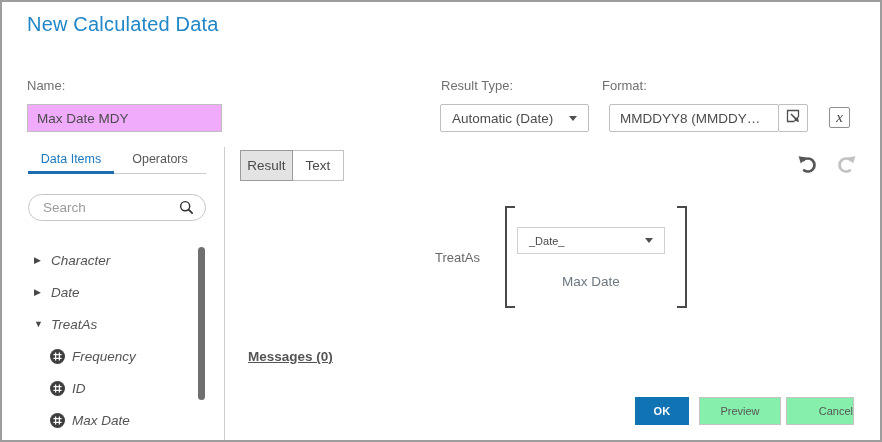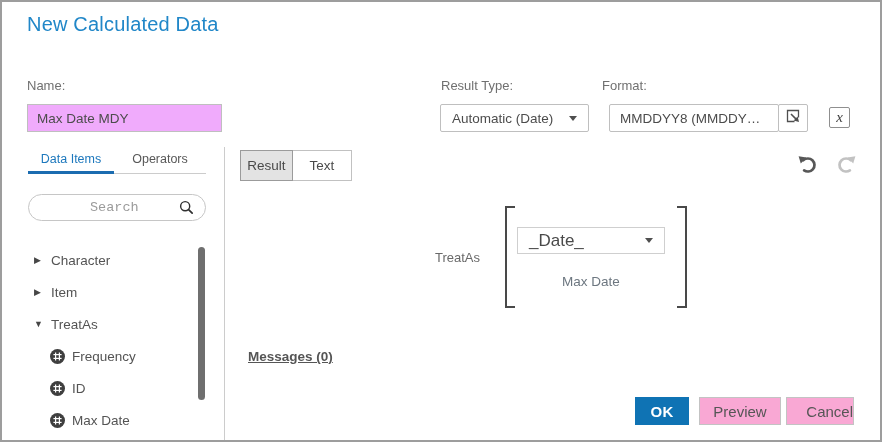--- a/index.html
+++ b/index.html
@@ -29,44 +29,44 @@
     display:flex; align-items:center; justify-content:center;
     font-family:"Liberation Serif", serif; font-style:italic; font-size:15px; color:#3f3f3f; background:#fff;}
   .divider{ width:1px; background:#ccc; }
   .tab{ font-size:12.5px; text-align:center; padding-bottom:10px; cursor:pointer; }
   .tab.active{ color:#1d78bd; }
   .tab.inactive{ color:#585858; }
   .tabline{ height:1px; background:#ccc; }
   .tabline-active{ height:3px; background:#1b6cb0; }
   .search{ width:178px; height:27px; border:1px solid #c6c6c6; border-radius:14px;
     display:flex; align-items:center; padding:0 10px 0 14px; background:#fff;}
-  .search input{ border:none; outline:none; flex:1; font-family:Liberation Mono, monospace;
-    font-size:13.5px; color:#be185d; background:transparent; min-width:0;margin-left:47px;}
+  .search input{ border:none; outline:none; flex:1; font-family:Liberation Sans, sans-serif;
+    font-size:13.5px; color:#be185d; background:transparent; min-width:0;}
   .search input::placeholder{ color:#9b9b9b; }
   .tree-row{ position:absolute; left:26px; width:165px; height:32px; display:flex; align-items:center; cursor:pointer;}
   .tw{ width:10px; font-size:9px; color:#464646; margin-left:6px; }
-  .tree-label{ font-size:13.5px; color:#545454; margin-left:7px; }
+  .tree-label{ font-size:13.5px; color:#545454; margin-left:7px;font-style:italic; }
   .measure-ico{ margin-left:22px; display:flex; }
   .scrollthumb{ width:7px; border-radius:3.5px; background:#6f6f6f; }
   .segbtn{ height:31px; display:flex; align-items:center; justify-content:center;
     font-size:13.5px; color:#4a4a4a; cursor:pointer; }
   .segbtn.sel{ background:#e3e3e3; border:1px solid #9b9b9b; z-index:2; }
   .segbtn.unsel{ background:#fff; border:1px solid #c1c1c1; }
   .icobtn{ background:transparent; border:none; cursor:pointer; display:flex; }
   .bracket-l{ width:10px; border-left:2px solid #494949; border-top:2px solid #494949; border-bottom:2px solid #494949;}
   .bracket-r{ width:10px; border-right:2px solid #494949; border-top:2px solid #494949; border-bottom:2px solid #494949;}
   .expr-op{ font-size:13px; color:#696969; }
   .expr-dd{ width:148px; height:27px; border:1px solid #cfcfcf; background:#fff; display:flex;
-    align-items:center; justify-content:space-between; padding:0 11px; font-size:17px; color:#4a4a4a; cursor:pointer;}
+    align-items:center; justify-content:space-between; padding:0 11px; font-size:11px; color:#4a4a4a; cursor:pointer;}
   .expr-operand{ width:148px; text-align:center; font-size:13.5px; color:#6d7780; }
   .messages{ font-size:13.5px; font-weight:bold; color:#555; }
-  .btn{ height:28px; border-radius:0; font-family:"Liberation Sans", sans-serif; font-size:15px;
+  .btn{ height:28px; border-radius:0; font-family:"Liberation Sans", sans-serif; font-size:11px;
     display:flex; align-items:center; justify-content:center; cursor:pointer; }
   .btn-primary{ background:#0f73b4; border:1px solid #0f73b4; color:#fff; font-weight:bold; letter-spacing:.3px;}
-  .btn-sec{ background:#f9a8d4; border:1px solid #c3c3c3; color:#565656; }
+  .btn-sec{ background:#86efac; border:1px solid #c3c3c3; color:#565656; }
 </style>
 </head>
 <body>
 
 <div class="dialog">
 
   <div class="abs title">New Calculated Data</div>
 
   <div class="abs field-label" style="left:25px; top:76px;">Name:</div>
   <div class="abs inputwrap" style="left:25px; top:102px; width:195px; height:28px;">
@@ -114,21 +114,21 @@
       </svg>
     </span>
   </div>
 
   <div class="tree-row" style="top:242px;">
     <span class="tw">▶</span>
     <span class="tree-label">Character</span>
   </div>
   <div class="tree-row" style="top:274px;">
     <span class="tw">▶</span>
-    <span class="tree-label">Item</span>
+    <span class="tree-label">Date</span>
   </div>
   <div class="tree-row" style="top:306px;">
     <span class="tw">▼</span>
     <span class="tree-label">TreatAs</span>
   </div>
   <div class="tree-row" style="top:338px;">
     <span class="measure-ico">
       <svg width="15" height="15" viewBox="0 0 15 15">
         <circle cx="7.5" cy="7.5" r="7.5" fill="#3f3f3f"></circle>
         <g stroke="#fff" stroke-width="1.2">
@@ -168,21 +168,21 @@
       </svg>
     </span>
     <span class="tree-label">Max Date</span>
   </div>
 
   <div class="abs scrollthumb" style="left:196px; top:245px; height:153px;"></div>
 
   <div class="abs segbtn sel" style="left:238px; top:148px; width:53px;">
     <span>Result</span>
   </div>
-  <div class="abs segbtn unsel" style="left:290px; top:148px; width:60px;">
+  <div class="abs segbtn unsel" style="left:290px; top:148px; width:52px;">
     <span>Text</span>
   </div>
 
   <div class="abs icobtn" style="left:795px; top:153px;">
     <span>
       <svg width="22" height="20" viewBox="0 0 22 20">
         <path d="M6.2 5.2 C8.8 2.9 13 2.9 15.4 5.2 C18 7.7 18.2 11.7 15.8 14.3 C13.6 16.7 9.8 17.2 7.1 15.4" fill="none" stroke="#575757" stroke-width="2.7" stroke-linecap="round"></path>
         <polygon points="1.6,1.2 9.4,2.6 3.8,8.6" fill="#575757"></polygon>
       </svg>
     </span>

